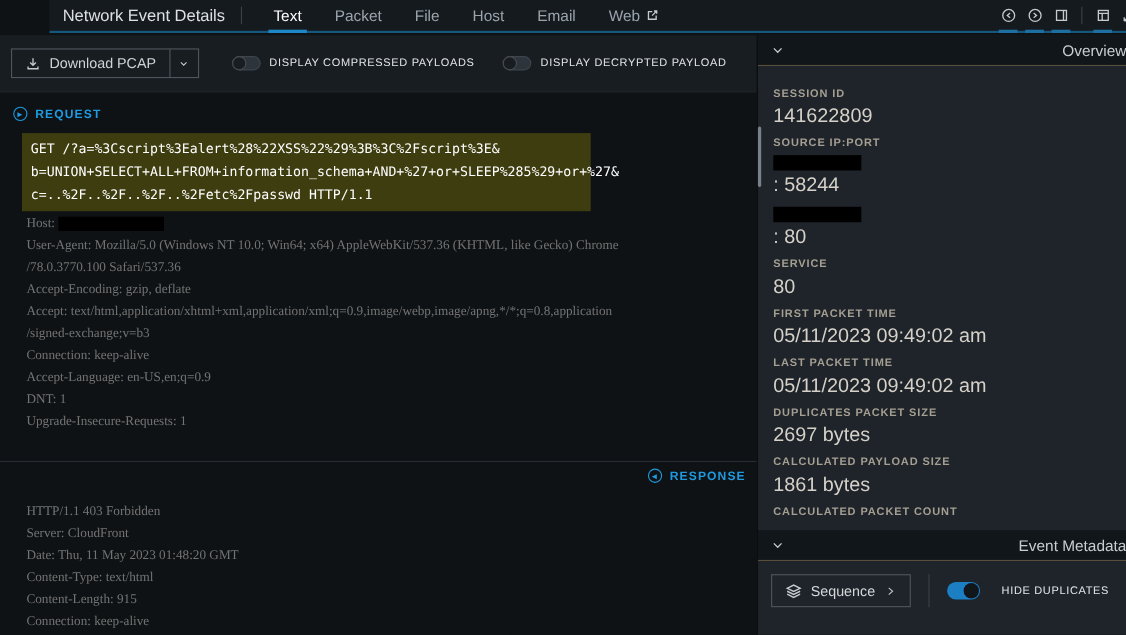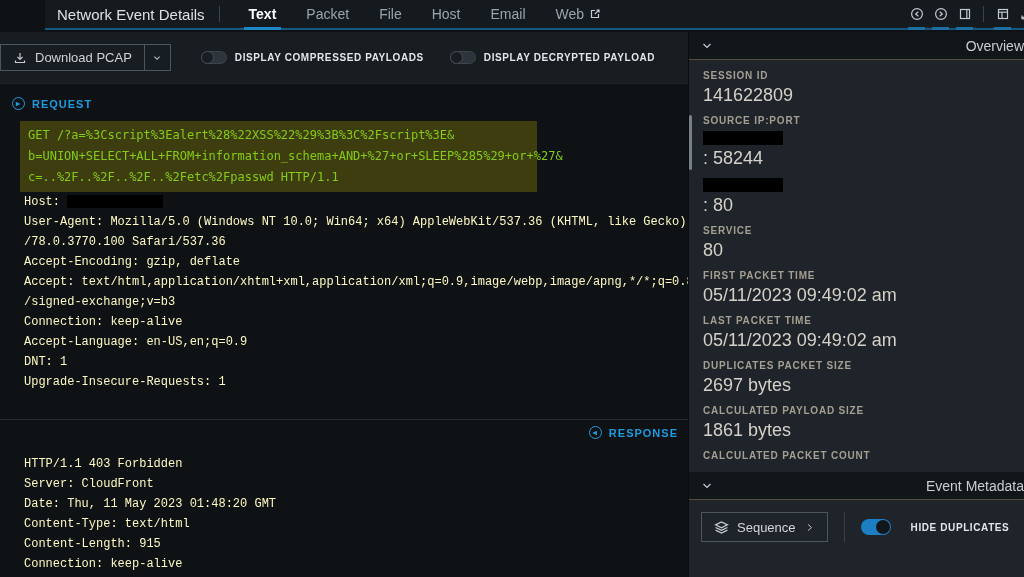--- a/index.html
+++ b/index.html
@@ -8,76 +8,76 @@
 
   
   .header { position:absolute; left:0; top:0; width:1024px; height:30px;
             background:#151a1f; border-bottom:2px solid #14587e;
             display:flex; align-items:center;margin-left:45px; }
   .title { color:#dde1e4; font-size:15px; padding:0 14px 0 12px; white-space:nowrap; }
   .hdiv { width:1px; height:16px; background:#3a424b; margin-right:14px; }
   .tabs { display:flex; align-items:stretch; height:28px; }
   .tab { color:#9ba4ab; font-size:14px; padding:0 15px; display:flex; align-items:center;
          gap:5px; position:relative; cursor:pointer; }
-  .tab.active { color:#ffffff;font-weight:bold; }
+  .tab.active { color:#ffffff; }
   .tab.active::after { content:''; position:absolute; left:10px; right:10px; bottom:-2px;
                        height:3px; background:#1e87c7; }
   .hspacer { flex:1; }
   .controls { display:flex; align-items:center; gap:3px; padding-right:8px; height:28px; }
   .ctrl { width:21px; height:28px; display:flex; align-items:center; justify-content:center;
           position:relative; cursor:pointer; }
   .ctrl.dash::after { content:''; position:absolute; left:2px; right:2px; bottom:-2px;
                       height:3px; background:#1d6fa1; }
   .cdiv { width:1px; height:16px; background:#3a424b; margin:0 5px; }
   svg.ic { stroke:#c3cad0; fill:none; stroke-width:1.2; }
 
   
   .main-col { position:absolute; left:0; top:32px; width:688px; height:545px; background:#0f1215; }
   .toolbar { height:52px; background:#181d22; border-bottom:1px solid #1f2429;
-             display:flex; align-items:center; }
+             display:flex; align-items:center; padding-left:10px; }
   .dl-btn { display:flex; align-items:stretch; height:27px; border:1px solid #4e565d;
             color:#ced3d6; font-size:13px; cursor:pointer; }
   .dl-main { display:flex; align-items:center; gap:8px; padding:0 12px; }
   .dl-caret { width:26px; display:flex; align-items:center; justify-content:center;
               border-left:1px solid #4e565d; }
   .tgl-group { display:flex; align-items:center; gap:8px; margin-left:30px; cursor:pointer; }
   .pill { width:26px; height:13px; border-radius:7px; background:#2e343b; border:1px solid #3d444c;
           position:relative; flex:none; }
   .pill .knob { position:absolute; width:13px; height:13px; border-radius:50%;
                 background:#191d22; border:1px solid #454c54; top:-1px; left:-1px; }
-  .tgl-label { color:#e2e6e9; font-size:10px; font-weight:bold; letter-spacing:.6px; }
+  .tgl-label { color:#e2e6e9; font-size:10px; font-weight:normal; letter-spacing:.6px; }
 
   
   .section-label { display:flex; align-items:center; gap:7px; color:#1e9ae0;
                    font-size:11px; font-weight:bold; letter-spacing:1px; }
   .req-label { padding:13px 0 0 12px; }
   .dir-icon { width:13px; height:13px; border:1.5px solid #1e9ae0; border-radius:50%;
               display:inline-flex; align-items:center; justify-content:center; flex:none; }
   .dir-icon span { color:#1e9ae0; font-size:8px; line-height:1; }
   .hl-block { margin:11px 0 0 20px; width:517px; background:#3e3d10; padding:4px 8px; }
   .hl-line { font-family:"DejaVu Sans Mono", monospace; font-size:12px; line-height:21px;
-             color:#84cc16; white-space:pre; }
+             color:#ffffff; white-space:pre; }
   .code-lines { margin-left:24px; }
-  .code-line { font-family:Liberation Mono, monospace; font-size:12px; line-height:20px;
-               color:#fef9c3; white-space:pre; }
+  .code-line { font-family:Liberation Serif, serif; font-size:12px; line-height:20px;
+               color:#737373; white-space:pre; }
   .redact-inline { display:inline-block; width:96px; height:13px; background:#000;
                    vertical-align:middle; }
   .resp-header { margin-top:27px; border-top:1px solid #282d33; height:26px;
                  display:flex; align-items:center; justify-content:flex-end; padding-right:10px; }
   .resp-lines { margin-top:9px; }
 
   
   .sidebar { position:absolute; left:688px; top:32px; width:336px; height:545px;
              background:#1e242a; border-left:1px solid #0a0c0e; }
   .panel-header { height:28px; background:#11161b; border-bottom:1px solid #584f3a;
                   display:flex; align-items:center; gap:9px; padding-left:12px;
                   color:#c8cdd1; font-size:14px; cursor:pointer;justify-content:space-between; }
   .sb-scroll { position:absolute; left:0; top:83px; width:3px; height:55px;
                background:#78818a; border-radius:2px; }
-  .fields { padding:10px 14px 0 14px; }
+  .fields { padding:20px 14px 0 14px; }
   .field { margin-bottom:11px; }
   .f-label { color:#a59f92; font-size:10px; font-weight:bold; letter-spacing:.8px;
              margin-bottom:5px; }
   .f-value { color:#d5d1c8; font-size:18px; line-height:18px; }
   .redact { width:80px; height:14px; background:#000; margin-bottom:4px; }
   .meta-toolbar { display:flex; align-items:center; padding:12px; }
   .seq-btn { display:flex; align-items:center; gap:8px; border:1px solid #4e565d;
              height:30px; padding:0 12px; color:#d3d7da; font-size:13px; cursor:pointer; }
   .vdiv { width:1px; height:30px; background:#3a4046; margin:0 16px; }
   .pill-on { width:30px; height:16px; border-radius:8px; background:#1c7fc4; position:relative; flex:none; }

